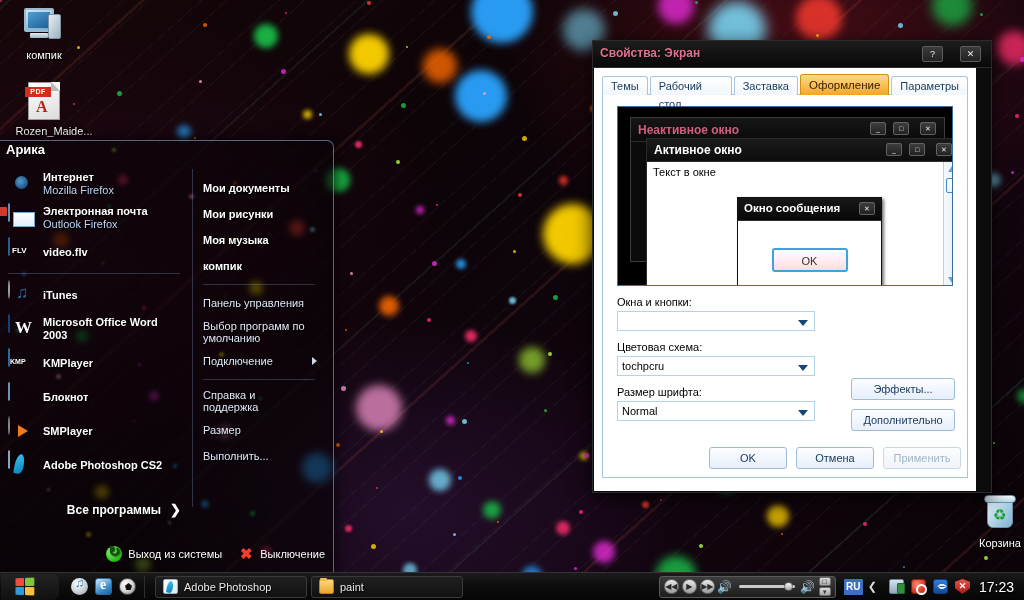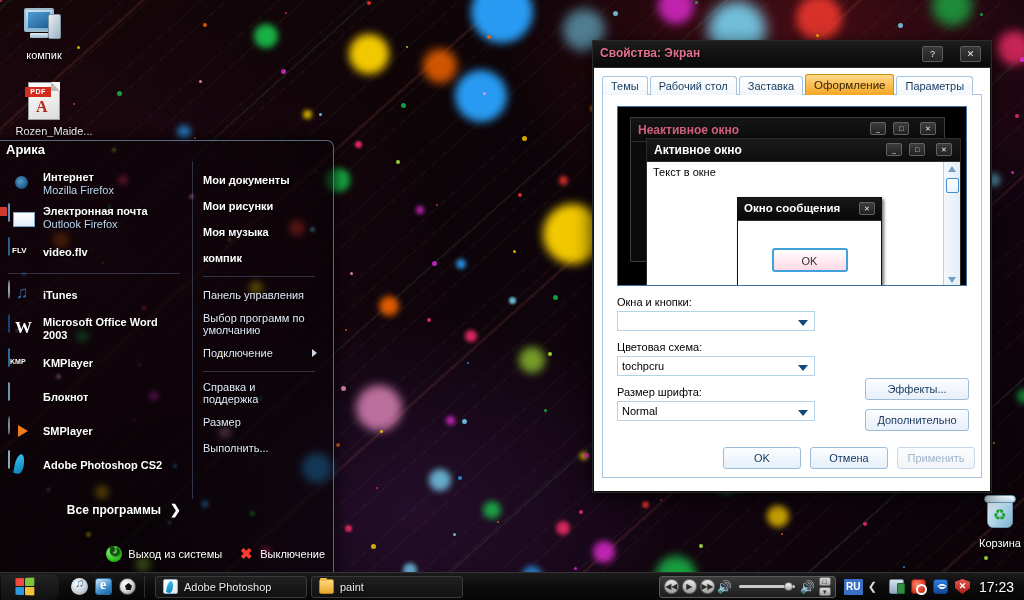--- a/index.html
+++ b/index.html
@@ -102,21 +102,21 @@
     color: #fff;
     backdrop-filter: blur(1px);
   }
   .sm-header {
     height: 20px; padding: 1px 0 0 6px;
     font-size: 13px; font-weight: bold; color: #ffffff;
     text-shadow: 1px 1px 2px #000;
   }
   .sm-body { position: relative; height: 338px; }
   .sm-left  { position: absolute; left: 0;   top: 0; width: 190px; height: 100%; padding-top: 6px; }
-  .sm-right { position: absolute; left: 192px; top: 0; width: 133px; height: 100%; padding-top: 6px;
+  .sm-right { position: absolute; left: 192px; top: 8px; width: 133px; height: 100%; padding-top: 6px;
               border-left: 1px solid rgba(120,150,190,.33); }
 
   .sm-item {
     display: flex; align-items: center; gap: 7px;
     padding: 3px 6px 3px 8px; min-height: 30px;
     cursor: default;
   }
   .sm-item .ic { width: 28px; height: 28px; flex: 0 0 28px; position: relative; }
   .sm-item .tx { font-size: 11px; line-height: 13px; }
   .sm-item .t1 { font-weight: bold; color: #ffffff; text-shadow: 1px 1px 2px #000; }
@@ -223,21 +223,21 @@
     background: linear-gradient(#3a3a3a,#232323);
     border: 1px solid #5c5c5c; border-radius: 2px;
     color: #e8e8e8; font-size: 9px; text-align: center; line-height: 14px;
   }
   .tbtn.help  { right: 48px; }
   .tbtn.close { right: 10px; }
 
   .dw-body {
     position: absolute; left: 0; right: 0; top: 27px; bottom: 0;
     background: #ffffff;
-    margin: 0 1px 1px 1px;
+    margin: 0 15px 1px 1px;
     padding: 6px 8px 0 8px;
   }
   
   .tabs { display: flex; align-items: flex-end; gap: 2px; height: 21px; position: relative; z-index: 2; }
   .tab {
     height: 19px; padding: 0 8px; line-height: 18px;
     background: linear-gradient(#ffffff,#f1f6fb);
     border: 1px solid #a7c5e0; border-bottom: none;
     border-radius: 3px 3px 0 0; color: #15395c; font-size: 11px;
   }

